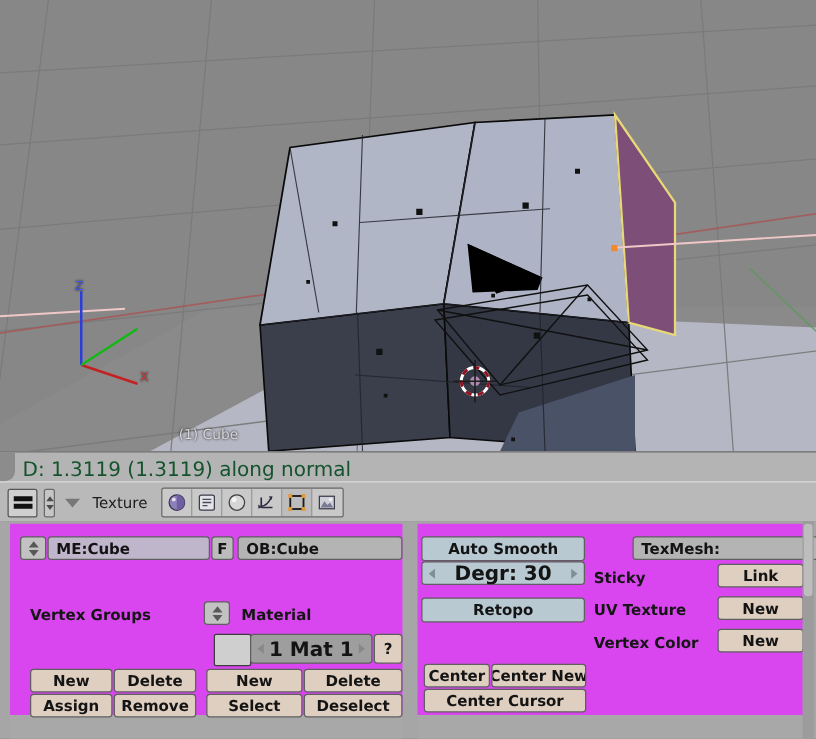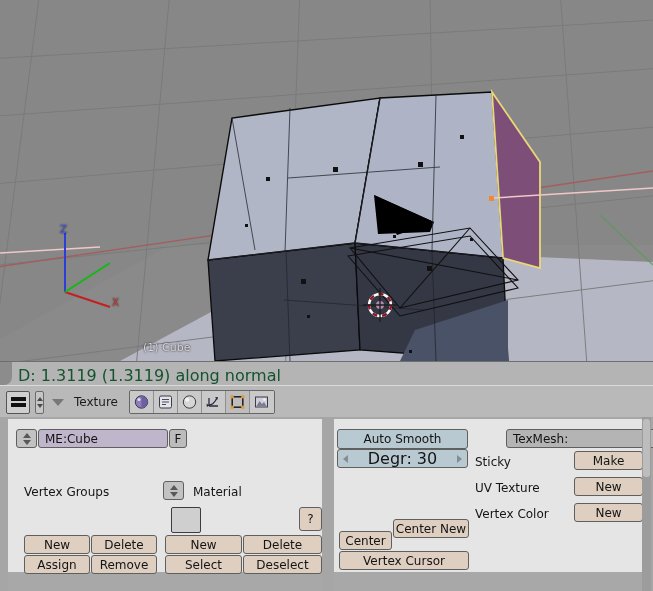--- a/index.html
+++ b/index.html
@@ -55,21 +55,21 @@
   
   #panelarea{position:absolute;left:0;top:417px;width:653px;height:174px;
              background:#a6a6a6;}
   .panel{position:absolute;background:#a8a8a8;}
   .panel-hdr{height:19px;background:#9b9b9b;border-radius:5px 5px 0 0;
              display:flex;align-items:center;padding-left:8px;box-sizing:border-box;}
   .panel-hdr .tri{width:0;height:0;border-left:5px solid transparent;
              border-right:5px solid transparent;border-top:7px solid #e6e6e6;
              margin-right:9px;}
   .panel-hdr .ttl{font-size:12px;color:#efefef;}
-  .panel-body{position:relative;background:#e5e5e5;}
+  .panel-body{position:relative;background:#d946ef;font-weight:bold;}
 
   
   .btn{position:absolute;background:#decfc0;border:1px solid #5f5f5f;
        border-radius:3px;font-size:12px;color:#141414;display:flex;
        align-items:center;justify-content:center;box-sizing:border-box;
        text-align:center;white-space:nowrap;overflow:hidden;}
   .btn.blue{background:#b8c9d2;}
   .btn.gray{background:#bcbcbc;}
   .lbl{position:absolute;font-size:12px;color:#151515;white-space:nowrap;}
   .field{position:absolute;border:1px solid #5f5f5f;border-radius:3px;
@@ -281,30 +281,36 @@
 
     <div class="panel" style="left:8px;top:2px;width:314px;height:172px;">
       <div class="panel-body" style="height:153px;">
 
         <div class="spin" style="left:8px;top:10px;height:19px;">
           <i class="u"></i>
             <i class="d"></i>
         </div>
         <div class="field lav" style="left:30px;top:10px;width:130px;height:19px;">ME:Cube</div>
         <div class="btn gray" style="left:161px;top:10px;width:18px;height:19px;">F</div>
+        <div class="field" style="left:182px;top:10px;width:132px;height:19px;">OB:Cube</div>
 
         <div class="lbl" style="left:16px;top:66px;">Vertex Groups</div>
 
         <div class="spin" style="left:155px;top:62px;height:19px;">
           <i class="u"></i>
             <i class="d"></i>
         </div>
         <div class="lbl" style="left:185px;top:66px;">Material</div>
 
         <div class="swatch" style="left:163px;top:88px;width:28px;height:24px;"></div>
+        <div class="numfield gr" style="left:192px;top:88px;width:98px;height:24px;">
+          <span class="ar l"></span>
+          <span>1 Mat 1</span>
+          <span class="ar r"></span>
+        </div>
         <div class="btn" style="left:291px;top:88px;width:23px;height:24px;">?</div>
 
         <div class="btn" style="left:16px;top:116px;width:66px;height:19px;">New</div>
         <div class="btn" style="left:83px;top:116px;width:66px;height:19px;">Delete</div>
         <div class="btn" style="left:16px;top:136px;width:66px;height:19px;">Assign</div>
         <div class="btn" style="left:83px;top:136px;width:66px;height:19px;">Remove</div>
 
         <div class="btn" style="left:157px;top:116px;width:77px;height:19px;">New</div>
         <div class="btn" style="left:235px;top:116px;width:79px;height:19px;">Delete</div>
         <div class="btn" style="left:157px;top:136px;width:77px;height:19px;">Select</div>
@@ -315,35 +321,36 @@
 
     <div class="panel" style="left:334px;top:2px;width:312px;height:172px;">
       <div class="panel-body" style="height:153px;">
 
         <div class="btn blue" style="left:3px;top:10px;width:131px;height:20px;">Auto Smooth</div>
         <div class="numfield" style="left:3px;top:30px;width:131px;height:19px;">
           <span class="ar l"></span>
           <span>Degr: 30</span>
           <span class="ar r"></span>
         </div>
+        <div class="btn blue" style="left:3px;top:59px;width:131px;height:20px;">Retopo</div>
 
         <div class="field" style="left:140px;top:10px;width:169px;height:19px;margin-left:32px;">TexMesh:</div>
 
         <div class="lbl" style="left:141px;top:36px;">Sticky</div>
-        <div class="btn" style="left:240px;top:32px;width:69px;height:19px;">Make</div>
+        <div class="btn" style="left:240px;top:32px;width:69px;height:19px;">Link</div>
 
         <div class="lbl" style="left:141px;top:62px;">UV Texture</div>
         <div class="btn" style="left:240px;top:58px;width:69px;height:19px;">New</div>
 
         <div class="lbl" style="left:141px;top:88px;">Vertex Color</div>
         <div class="btn" style="left:240px;top:84px;width:69px;height:19px;">New</div>
 
         <div class="btn" style="left:5px;top:112px;width:53px;height:19px;">Center</div>
-        <div class="btn" style="left:59px;top:100px;width:76px;height:19px;">Center New</div>
-        <div class="btn" style="left:5px;top:132px;width:130px;height:19px;">Vertex Cursor</div>
+        <div class="btn" style="left:59px;top:112px;width:76px;height:19px;">Center New</div>
+        <div class="btn" style="left:5px;top:132px;width:130px;height:19px;">Center Cursor</div>
       </div>
     </div>
 
     <div class="vscroll">
       <div class="thumb"></div>
     </div>
   </div>
 
 </div>
 

